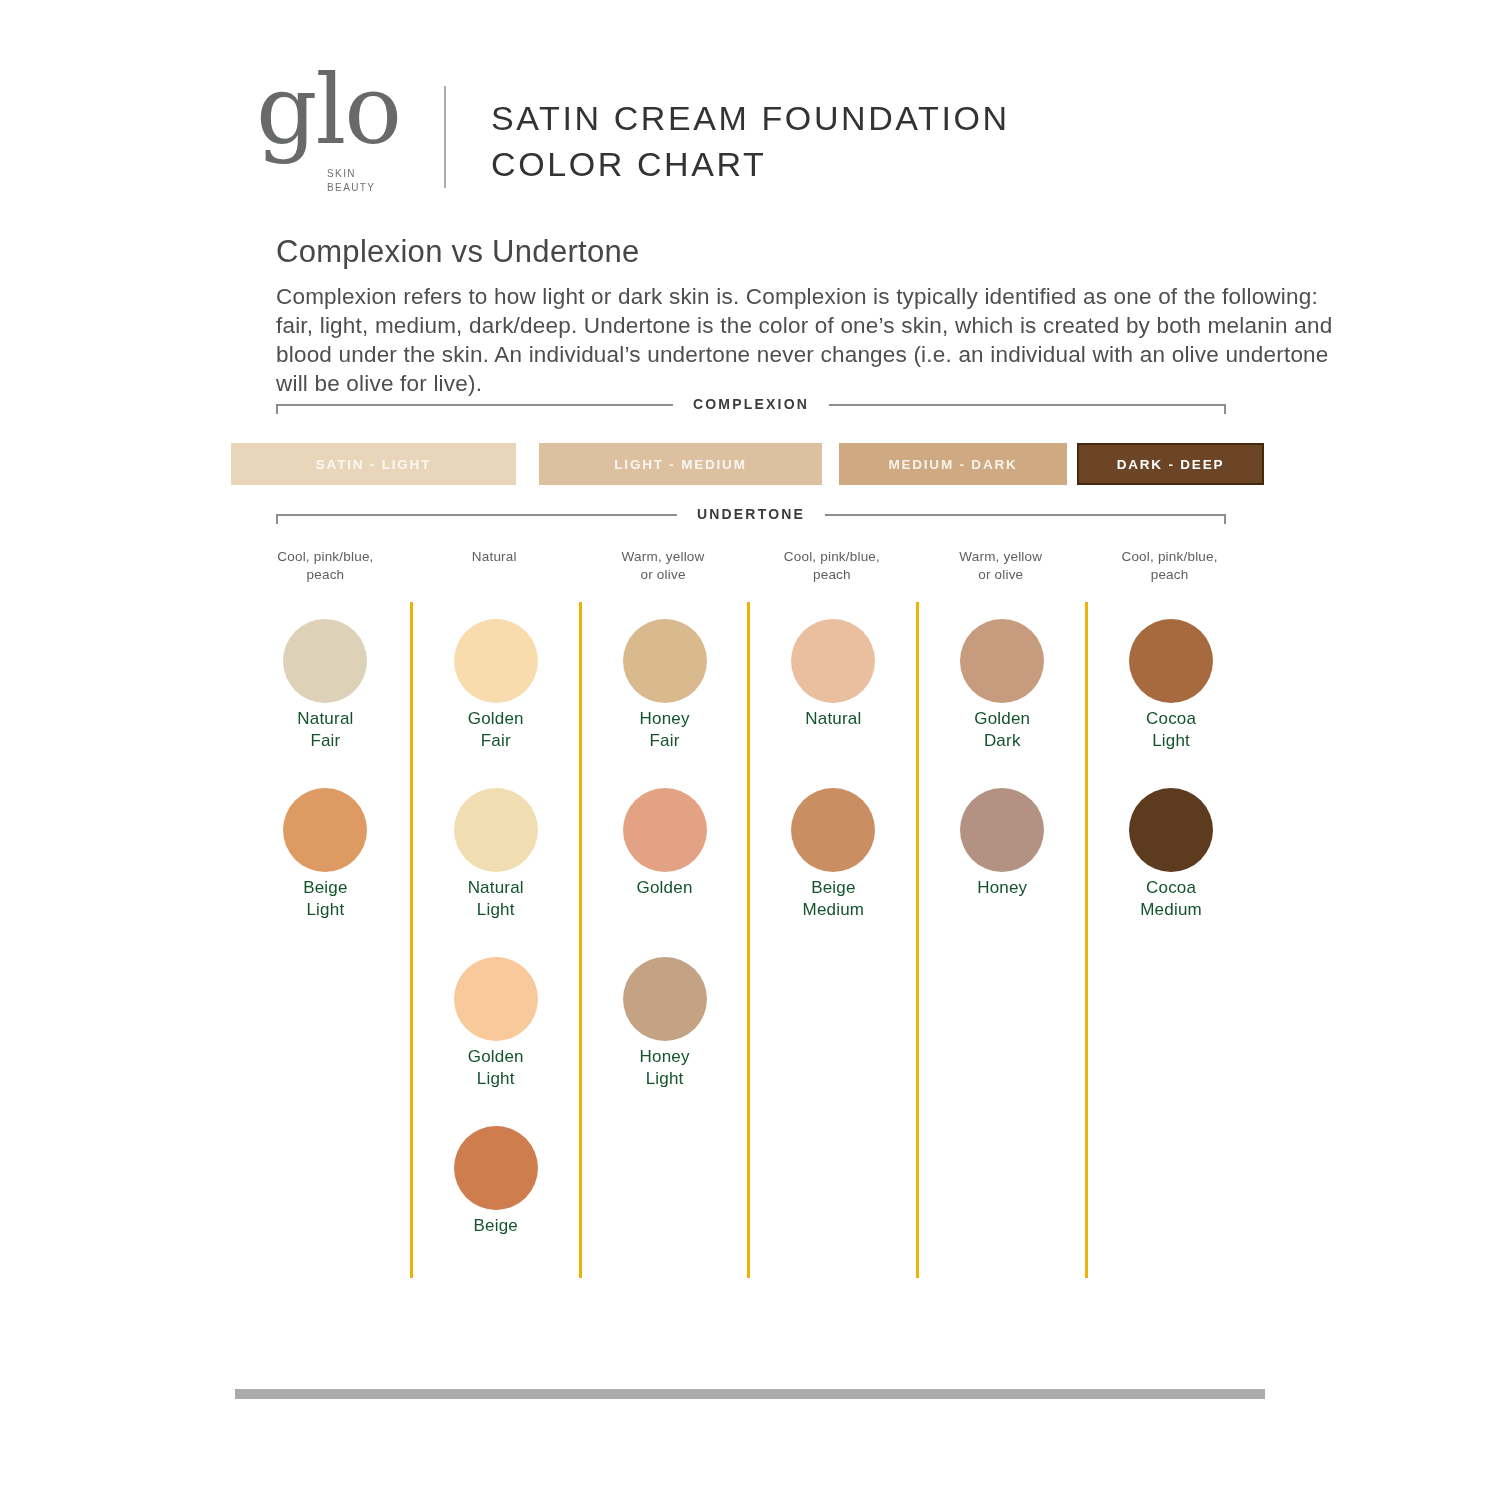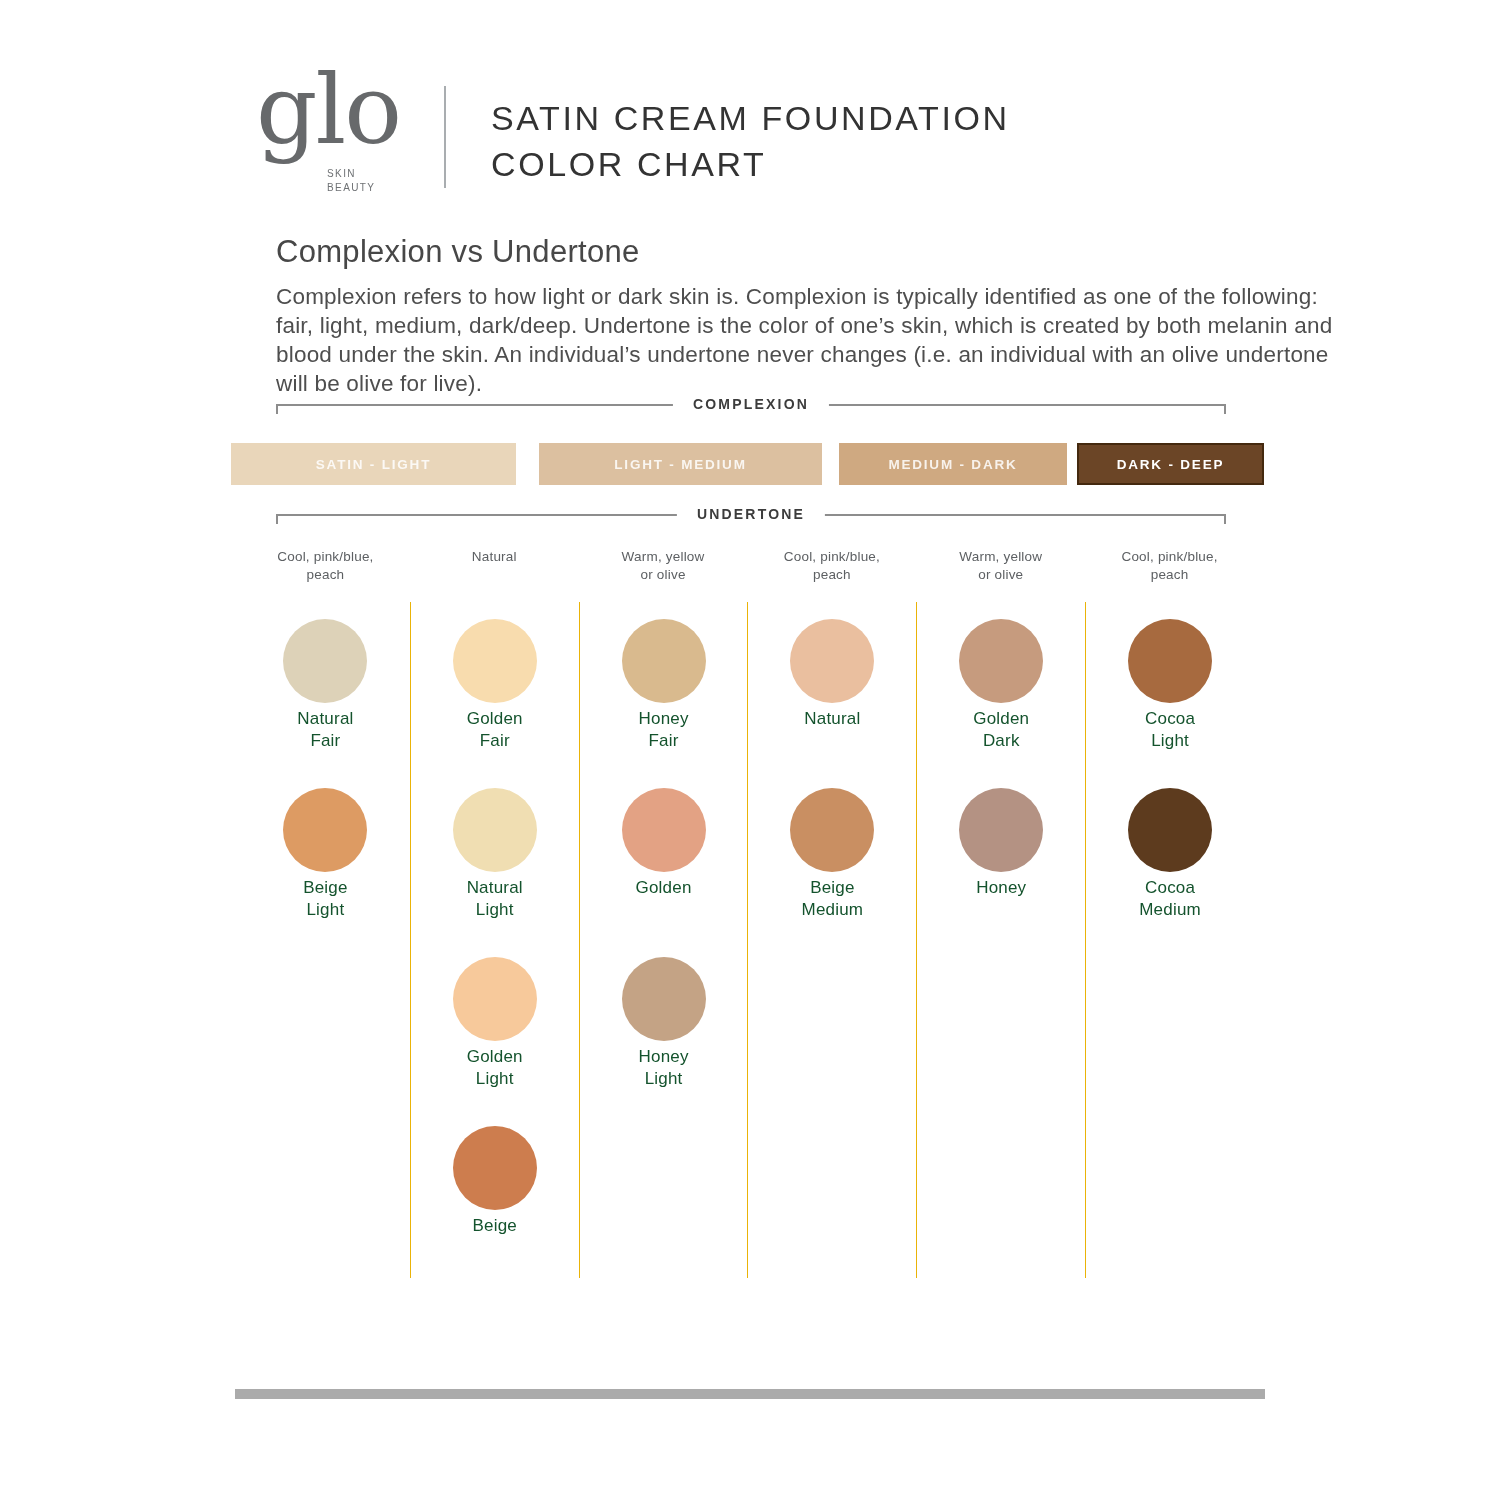--- a/index.html
+++ b/index.html
@@ -71,21 +71,21 @@
   }
   .undertone-header{
     text-align:center;font-size:13.5px;line-height:18px;color:#5d6063;
     white-space:pre-line;letter-spacing:0.2px;
   }
   .swatch-grid{
     position:absolute;left:241px;top:602px;width:1013px;height:638px;
     display:grid;grid-template-columns:repeat(6,1fr);
   }
   .swatch-column{box-sizing:border-box;}
-  .swatch-column + .swatch-column{border-left:1px solid #eab308;}
+  .swatch-column + .swatch-column{border-left:3px solid #eab308;}
   .cell{height:152px;text-align:center;}
   .circle{
     width:84px;height:84px;border-radius:50%;
     margin:17px auto 0 auto;
   }
   .swatch-label{
     margin-top:5px;
     font-size:17px;line-height:21.5px;color:#14532d;
     white-space:pre-line;letter-spacing:0.2px;
   }

